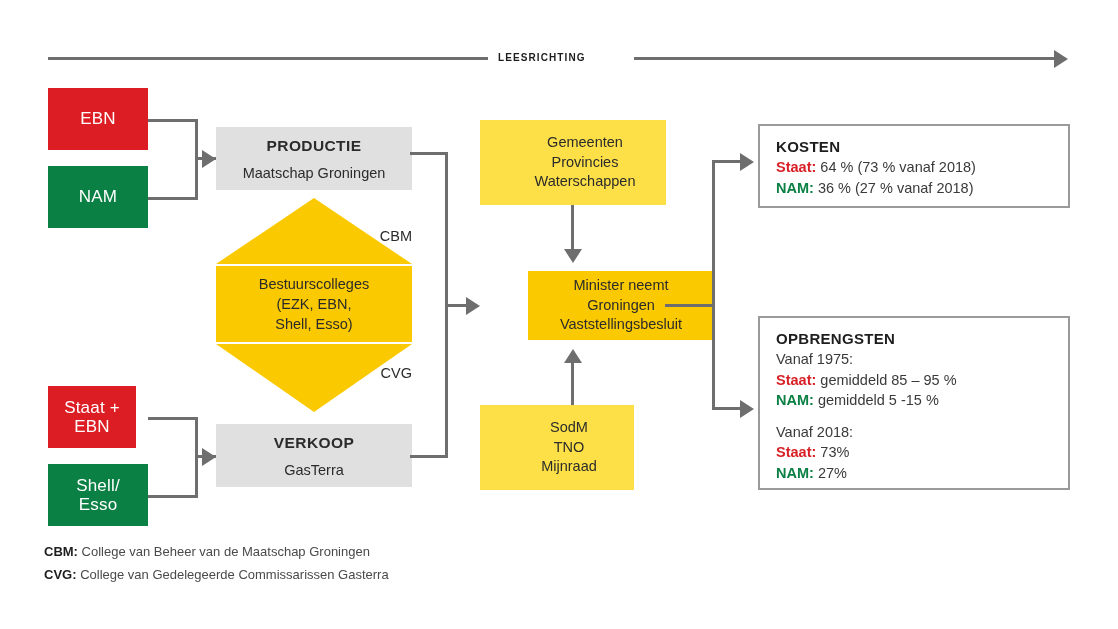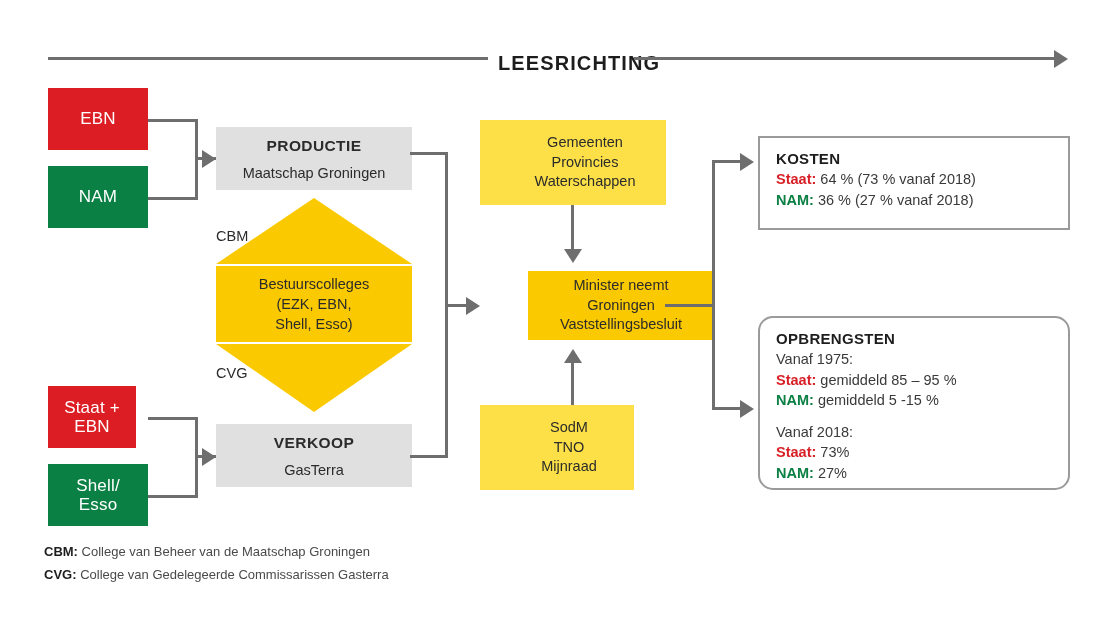--- a/index.html
+++ b/index.html
@@ -28,21 +28,21 @@
   
   .ylight { background: #fde047; color: #2b2b2b; font-size: 14.5px; line-height: 1.35; padding-left: 24px; }
   .ydark  { background: #FBC900; color: #2b2b2b; font-size: 14.5px; line-height: 1.35; margin-left: 48px; }
 
   
   .tri-up, .tri-dn { position: absolute; width: 0; height: 0; }
   .hex-mid { position: absolute; background: #FBC900; color: #2b2b2b;
              font-size: 14.5px; line-height: 1.38; display: flex;
              align-items: center; justify-content: center; text-align: center; }
   .hex-label { position: absolute; font-size: 14.5px; color: #2b2b2b;
-               text-align: left; }
+               text-align: right; }
 
   
   .outlined { position: absolute; border: 2px solid #9a9a9a; background: #fff;
               padding: 12px 16px; }
   .outlined .hd { font-weight: bold; font-size: 15px; color: #1d1d1d;
                   letter-spacing: .3px; margin-bottom: 2px; }
   .outlined .ln { font-size: 14.5px; color: #3a3a3a; line-height: 1.42;
                   white-space: nowrap; }
   .outlined .ln .k-red   { color: #D81F26; font-weight: bold; }
   .outlined .ln .k-green { color: #0B8044; font-weight: bold; }
@@ -54,21 +54,21 @@
   .ln-v { width: 3px; }
   .arw-r, .arw-d, .arw-u { position: absolute; width: 0; height: 0; }
   .arw-r { border-top: 9px solid transparent; border-bottom: 9px solid transparent;
            border-left: 14px solid #6e6e6e; }
   .arw-d { border-left: 9px solid transparent; border-right: 9px solid transparent;
            border-top: 14px solid #6e6e6e; }
   .arw-u { border-left: 9px solid transparent; border-right: 9px solid transparent;
            border-bottom: 14px solid #6e6e6e; }
 
   
-  #hdr-title { position: absolute; font-weight: bold; font-size: 20px;
+  #hdr-title { position: absolute; font-weight: bold; font-size: 10px;
                letter-spacing: 1.1px; color: #1d1d1d; }
 
   
   .note { position: absolute; font-size: 13px; color: #4a4a4a; white-space: nowrap; }
   .note b { color: #1d1d1d; font-weight: bold; }
 </style>
 </head>
 <body>
 
 <div id="stage">
@@ -162,33 +162,33 @@
     <div>Mijnraad</div>
   </div>
 
   <div class="ln-h" style="left:665px; top:304px; width:50px;"></div>
   <div class="ln-v" style="left:712px; top:160px; height:250px;"></div>
   <div class="ln-h" style="left:712px; top:160px; width:30px;"></div>
   <div class="arw-r" style="left:740px; top:152.5px;"></div>
   <div class="ln-h" style="left:712px; top:407px; width:30px;"></div>
   <div class="arw-r" style="left:740px; top:399.5px;"></div>
 
-  <div class="outlined" style="left:758px; top:124px; width:312px; height:94px;margin-top:12px;">
+  <div class="outlined" style="left:758px; top:124px; width:312px; height:84px;">
     <div class="hd">KOSTEN</div>
     <div class="ln">
       <span class="k-red">Staat:</span>
       <span>64 % (73 % vanaf 2018)</span>
     </div>
     <div class="ln">
       <span class="k-green">NAM:</span>
       <span>36 % (27 % vanaf 2018)</span>
     </div>
   </div>
 
-  <div class="outlined" style="left:758px; top:316px; width:312px; height:174px;border-radius:15px;">
+  <div class="outlined" style="left:758px; top:316px; width:312px; height:174px;">
     <div class="hd">OPBRENGSTEN</div>
     <div class="ln">Vanaf 1975:</div>
     <div class="ln">
       <span class="k-red">Staat:</span>
       <span>gemiddeld 85 – 95 %</span>
     </div>
     <div class="ln">
       <span class="k-green">NAM:</span>
       <span>gemiddeld 5 -15 %</span>
     </div>

